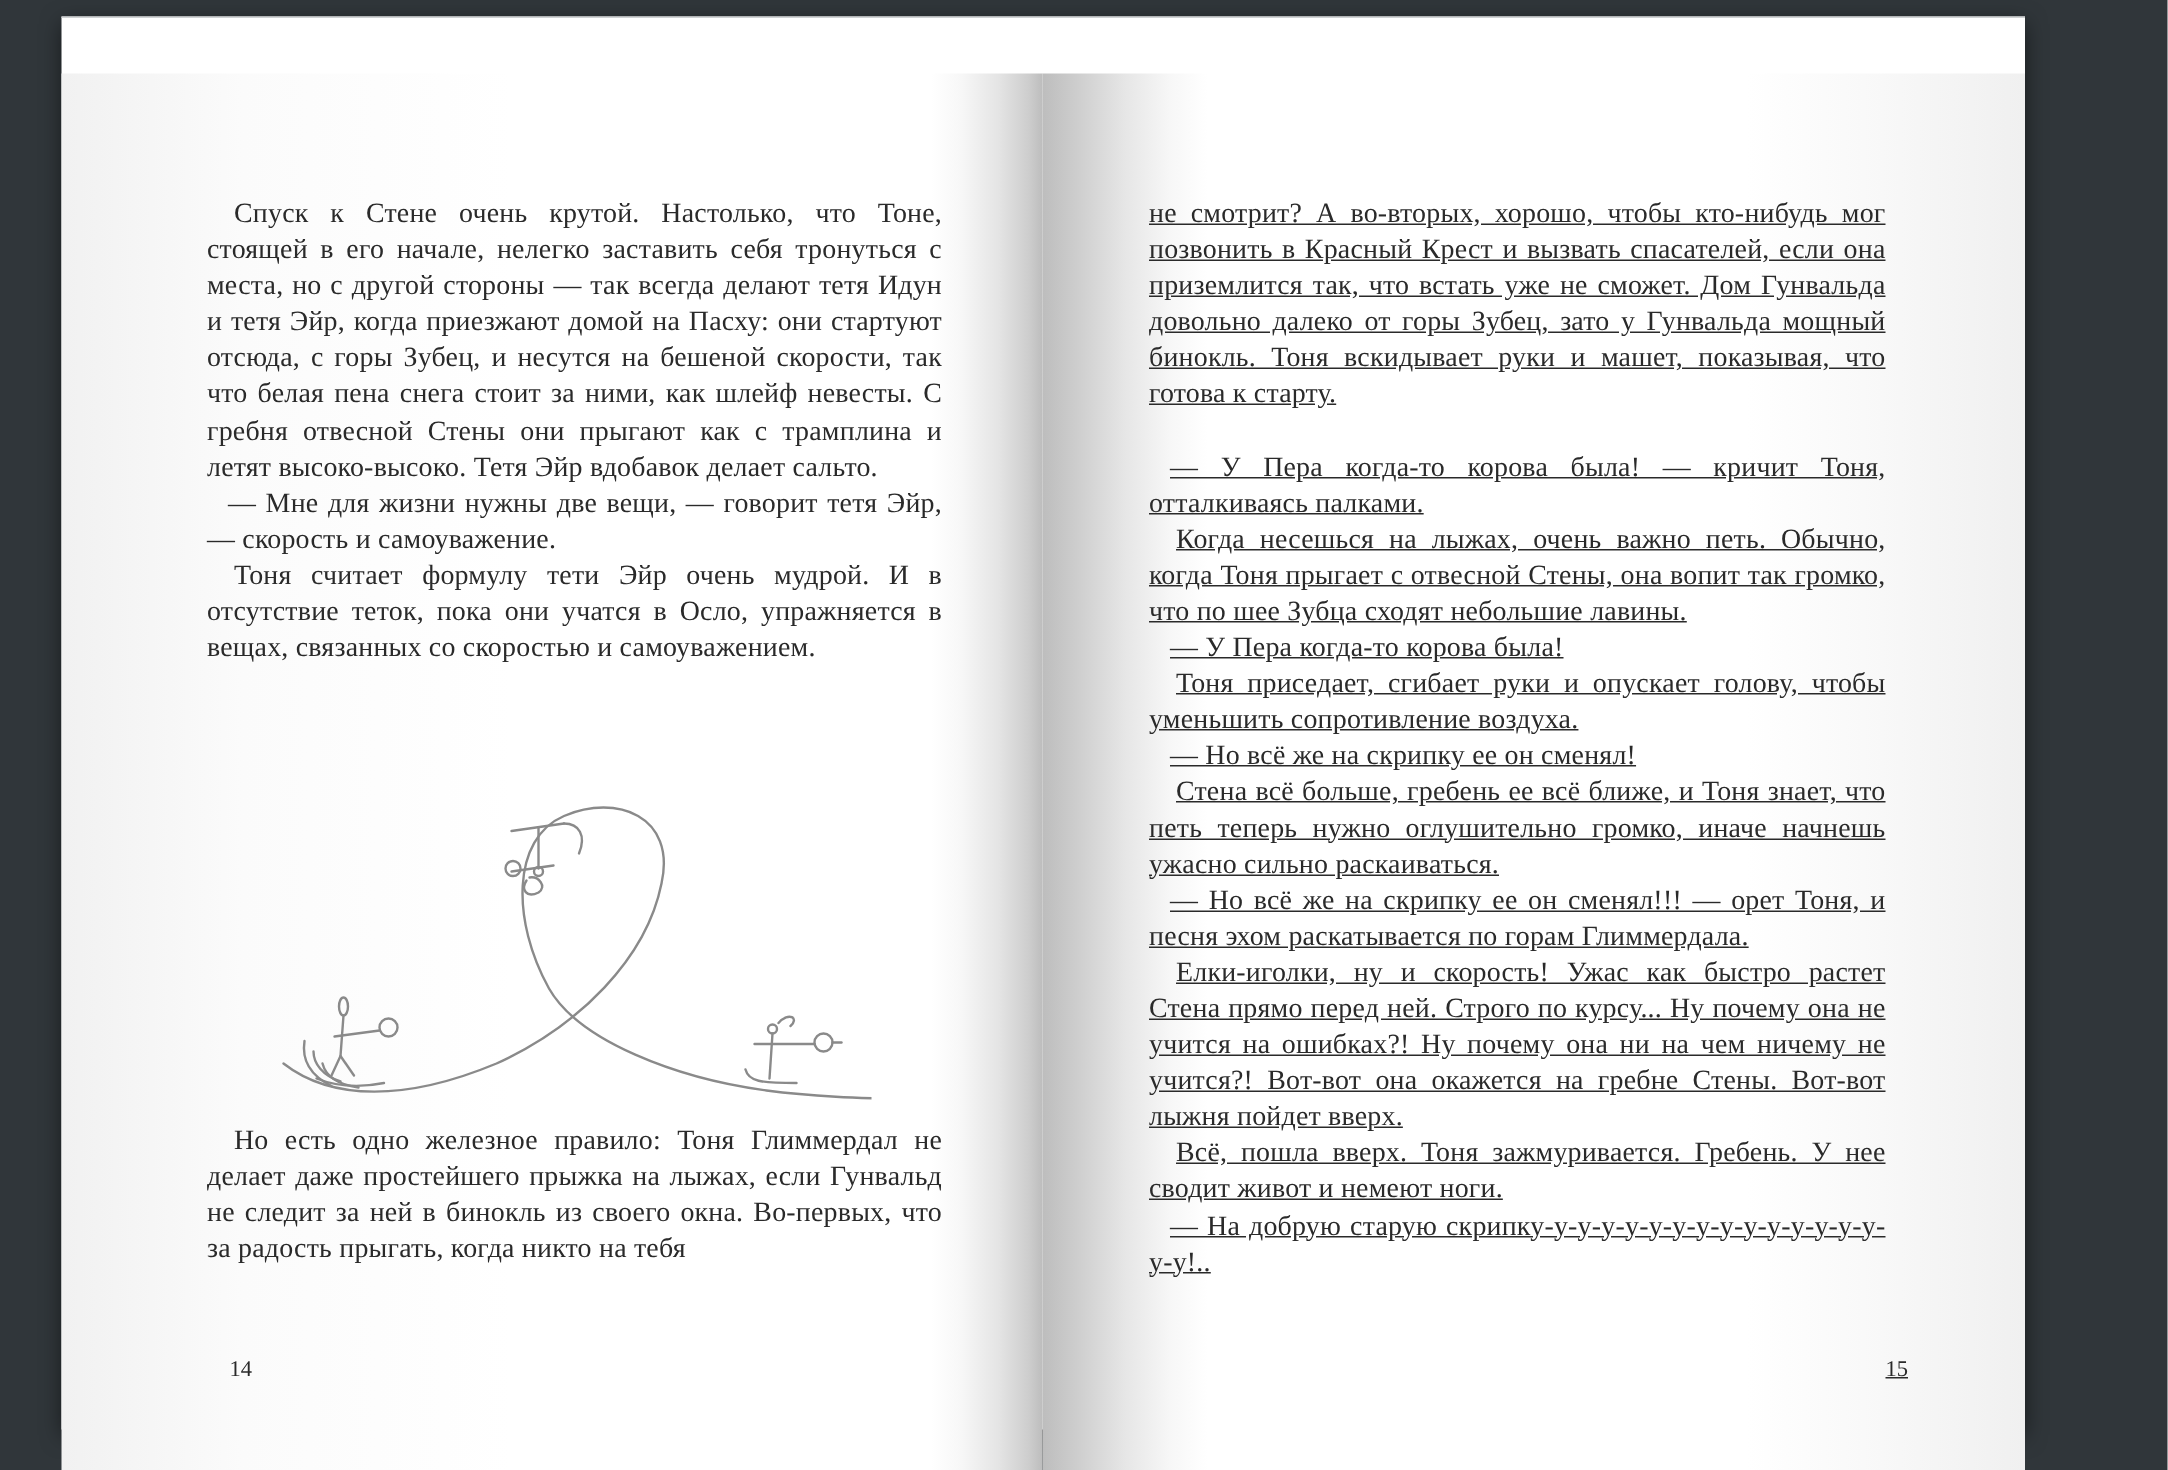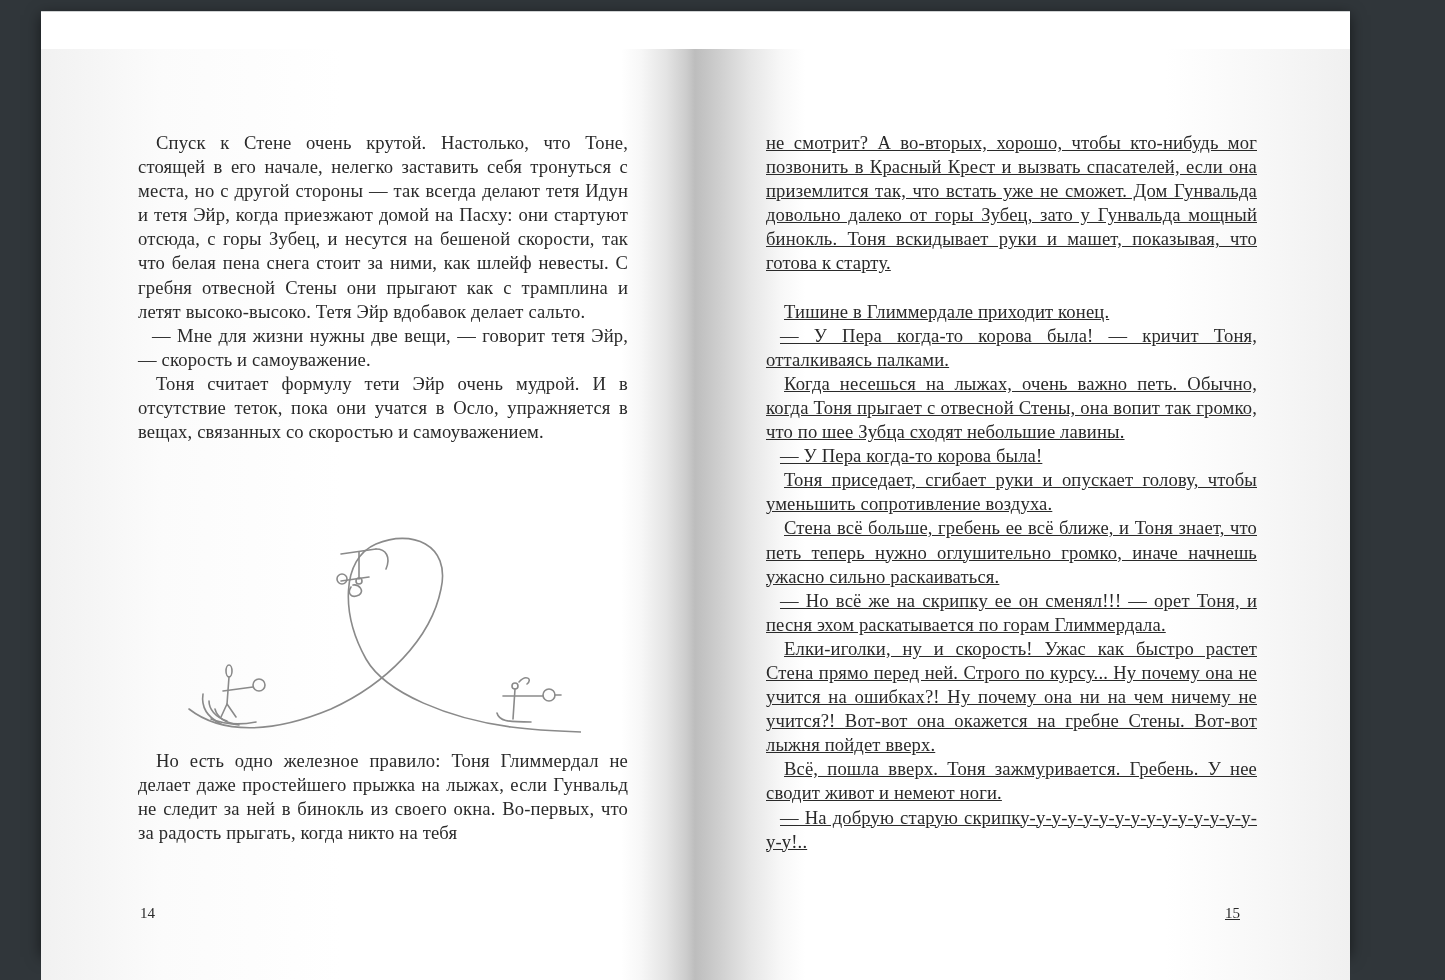--- a/index.html
+++ b/index.html
@@ -35,22 +35,22 @@
   .text p { margin:0; }
   .ind { text-indent:18px; }
   .ind-s { text-indent:14px; }
   .blank { height:24px; }
   .left-top { left:97px; top:82px; width:490px; }
   .left-bottom { left:97px; top:700px; width:490px;font-family:Liberation Serif, serif; }
   .right-text { left:71px; top:82px; width:491px;text-decoration:underline; }
   .pagenum {
     position:absolute; top:856px; font-size:15px; color:#2a2a2a;
   }
-  .pn-left { left:99px; }
-  .pn-right { left:530px;text-decoration:underline; }
+  .pn-left { left:112px; }
+  .pn-right { left:562px;text-decoration:underline; }
   .illustration {
     position:absolute; left:140px; top:470px; width:400px; height:220px;
   }
 </style>
 </head>
 <body>
 
 <div class="spread">
 
   <div class="page page-left">
@@ -95,25 +95,25 @@
       <p class="ind">Но есть одно железное правило: Тоня Глиммердал не делает даже простейшего прыжка на лыжах, если Гунвальд не следит за ней в бинокль из своего окна. Во-первых, что за радость прыгать, когда никто на тебя</p>
     </div>
 
     <div class="pagenum pn-left">14</div>
   </div>
 
   <div class="page page-right">
     <div class="text right-text">
       <p>не смотрит? А во-вторых, хорошо, чтобы кто-нибудь мог позвонить в Красный Крест и вызвать спасателей, если она приземлится так, что встать уже не сможет. Дом Гунвальда довольно далеко от горы Зубец, зато у Гунвальда мощный бинокль. Тоня вскидывает руки и машет, показывая, что готова к старту.</p>
       <div class="blank"></div>
-      <p class="ind">Тишине в Глиммердале приходит конец.</p>
       <p class="ind-s">— У Пера когда-то корова была! — кричит Тоня, отталкиваясь палками.</p>
       <p class="ind">Когда несешься на лыжах, очень важно петь. Обычно, когда Тоня прыгает с отвесной Стены, она вопит так громко, что по шее Зубца сходят небольшие лавины.</p>
       <p class="ind-s">— У Пера когда-то корова была!</p>
       <p class="ind">Тоня приседает, сгибает руки и опускает голову, чтобы уменьшить сопротивление воздуха.</p>
+      <p class="ind-s">— Но всё же на скрипку ее он сменял!</p>
       <p class="ind">Стена всё больше, гребень ее всё ближе, и Тоня знает, что петь теперь нужно оглушительно громко, иначе начнешь ужасно сильно раскаиваться.</p>
       <p class="ind-s">— Но всё же на скрипку ее он сменял!!! — орет Тоня, и песня эхом раскатывается по горам Глиммердала.</p>
       <p class="ind">Елки-иголки, ну и скорость! Ужас как быстро растет Стена прямо перед ней. Строго по курсу... Ну почему она не учится на ошибках?! Ну почему она ни на чем ничему не учится?! Вот-вот она окажется на гребне Стены. Вот-вот лыжня пойдет вверх.</p>
       <p class="ind">Всё, пошла вверх. Тоня зажмуривается. Гребень. У нее сводит живот и немеют ноги.</p>
       <p class="ind-s">— На добрую старую скрипку-у-у-у-у-у-у-у-у-у-у-у-у-у-у-у-у!..</p>
     </div>
 
     <div class="pagenum pn-right">15</div>
   </div>
 

